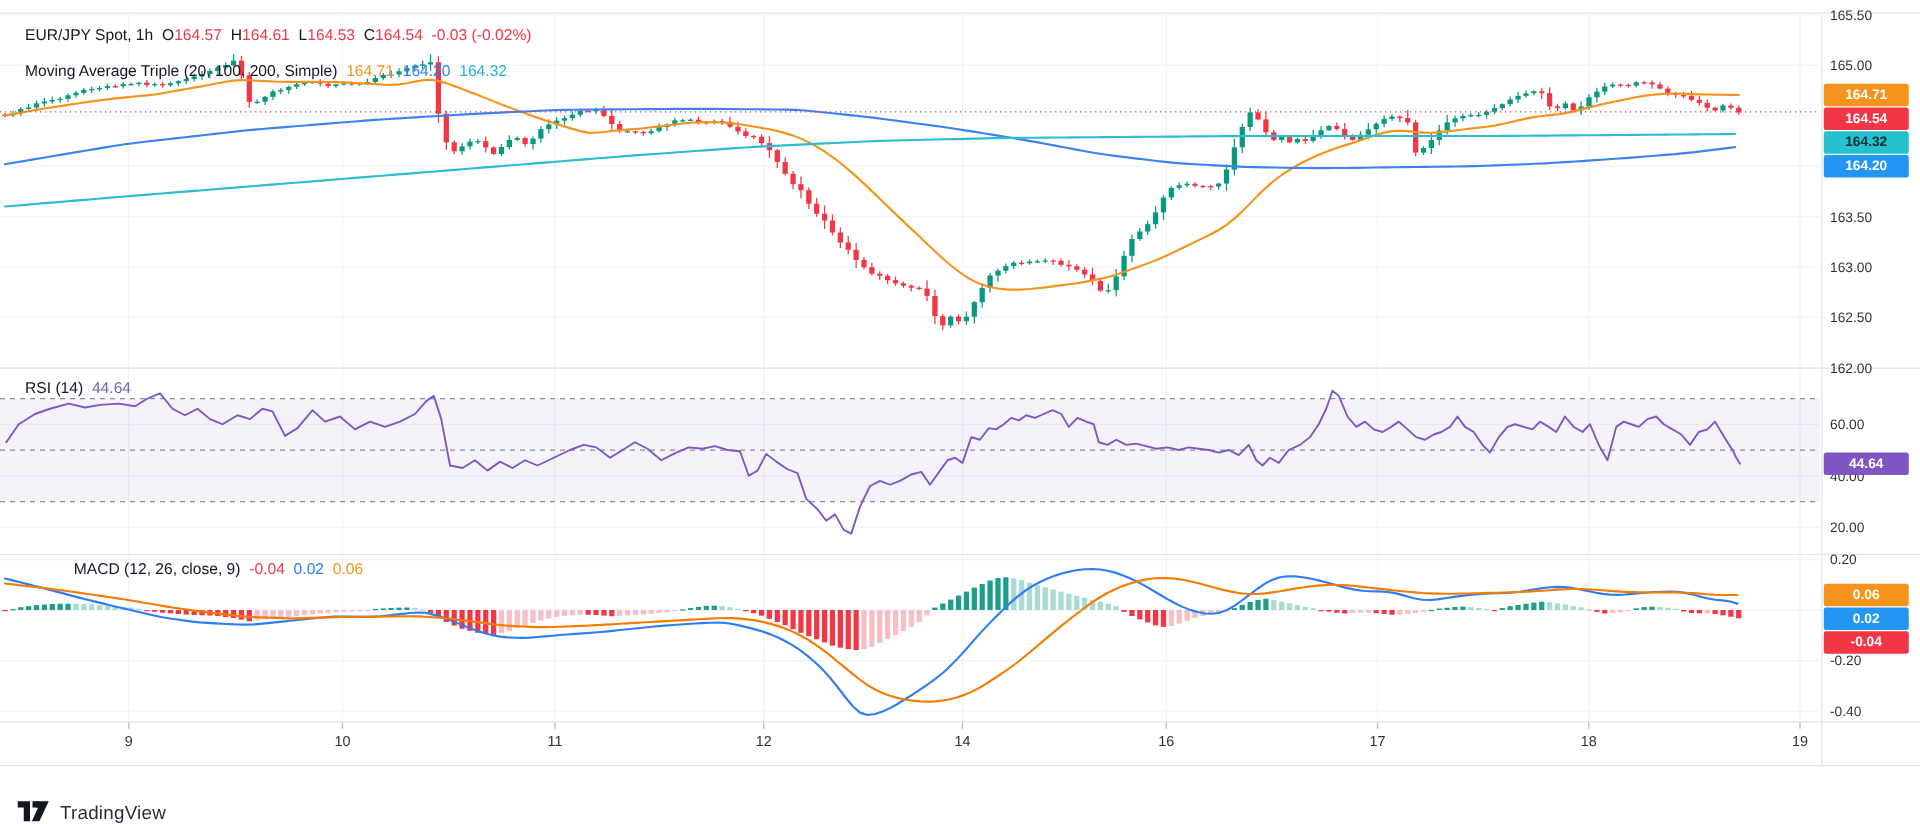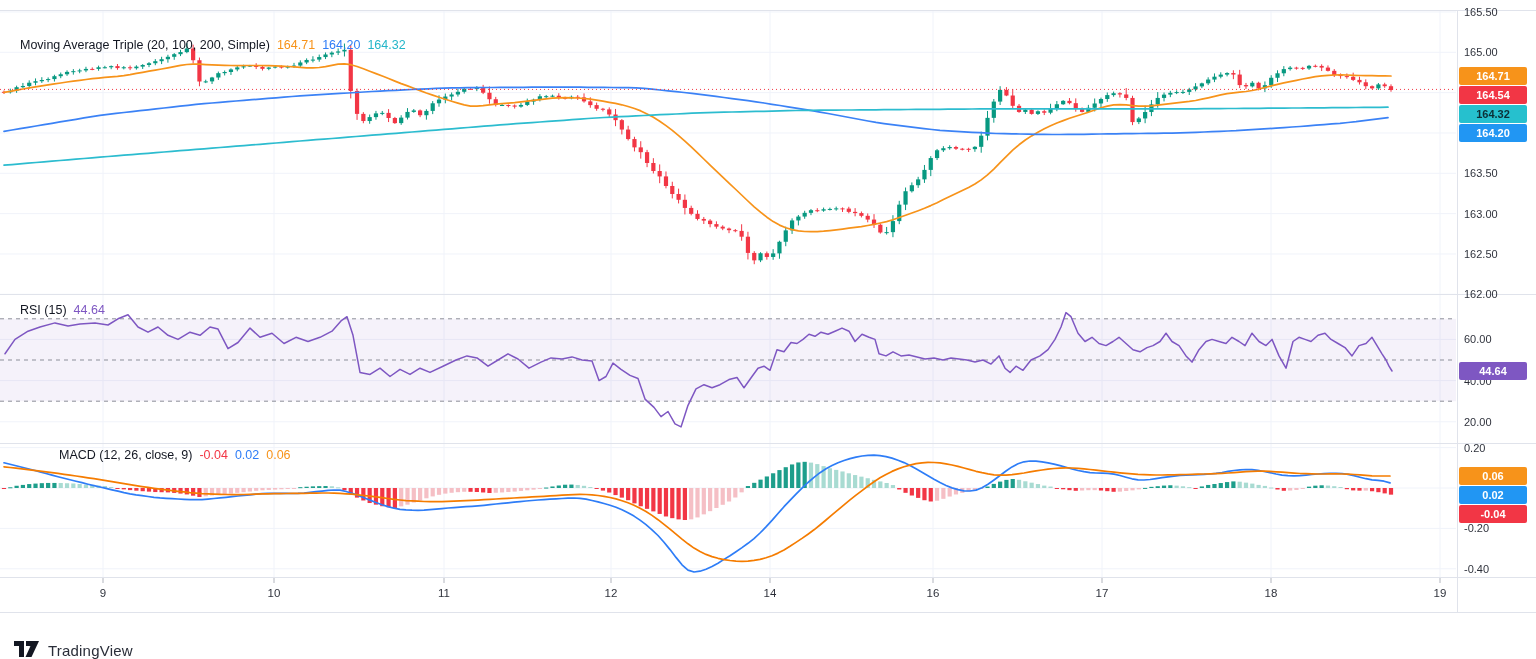--- a/index.html
+++ b/index.html
@@ -755,30 +755,38 @@
       <line x1="933" y1="578" x2="933" y2="583" stroke="#b2b5be" stroke-width="1"></line>
       <text x="933" y="597" font-size="11.5" fill="#131722" text-anchor="middle" font-family="&quot;Liberation Sans&quot;,sans-serif" opacity="0.9">16</text>
       <line x1="1102" y1="578" x2="1102" y2="583" stroke="#b2b5be" stroke-width="1"></line>
       <text x="1102" y="597" font-size="11.5" fill="#131722" text-anchor="middle" font-family="&quot;Liberation Sans&quot;,sans-serif" opacity="0.9">17</text>
       <line x1="1271" y1="578" x2="1271" y2="583" stroke="#b2b5be" stroke-width="1"></line>
       <text x="1271" y="597" font-size="11.5" fill="#131722" text-anchor="middle" font-family="&quot;Liberation Sans&quot;,sans-serif" opacity="0.9">18</text>
       <line x1="1440" y1="578" x2="1440" y2="583" stroke="#b2b5be" stroke-width="1"></line>
       <text x="1440" y="597" font-size="11.5" fill="#131722" text-anchor="middle" font-family="&quot;Liberation Sans&quot;,sans-serif" opacity="0.9">19</text>
     </svg>
 
-
-  <div class="legend" style="left:20px;top:38px;">
+  <div class="legend" style="left:20px;top:21px;">
+    <span class="sym">EUR/JPY Spot, 1h</span>
+    <span><span class="lbl">O</span><span class="val-red">164.57</span></span>
+    <span><span class="lbl">H</span><span class="val-red">164.61</span></span>
+    <span><span class="lbl">L</span><span class="val-red">164.53</span></span>
+    <span><span class="lbl">C</span><span class="val-red">164.54</span></span>
+    <span class="val-red">-0.03 (-0.02%)</span>
+  </div>
+
+  <div class="legend" style="left:20px;top:50px;">
     <span class="lbl">Moving Average Triple (20, 100, 200, Simple)</span>
     <span class="val-orange">164.71</span>
     <span class="val-blue">164.20</span>
     <span class="val-cyan">164.32</span>
   </div>
 
   <div class="legend" style="left:20px;top:303px;">
-    <span class="lbl">RSI (15)</span>
+    <span class="lbl">RSI (14)</span>
     <span class="val-purple">44.64</span>
   </div>
 
   <div class="legend" style="left:20px;top:448px;margin-left:39px;">
     <span class="lbl">MACD (12, 26, close, 9)</span>
     <span class="val-red">-0.04</span>
     <span class="val-blue">0.02</span>
     <span class="val-orange">0.06</span>
   </div>
 

